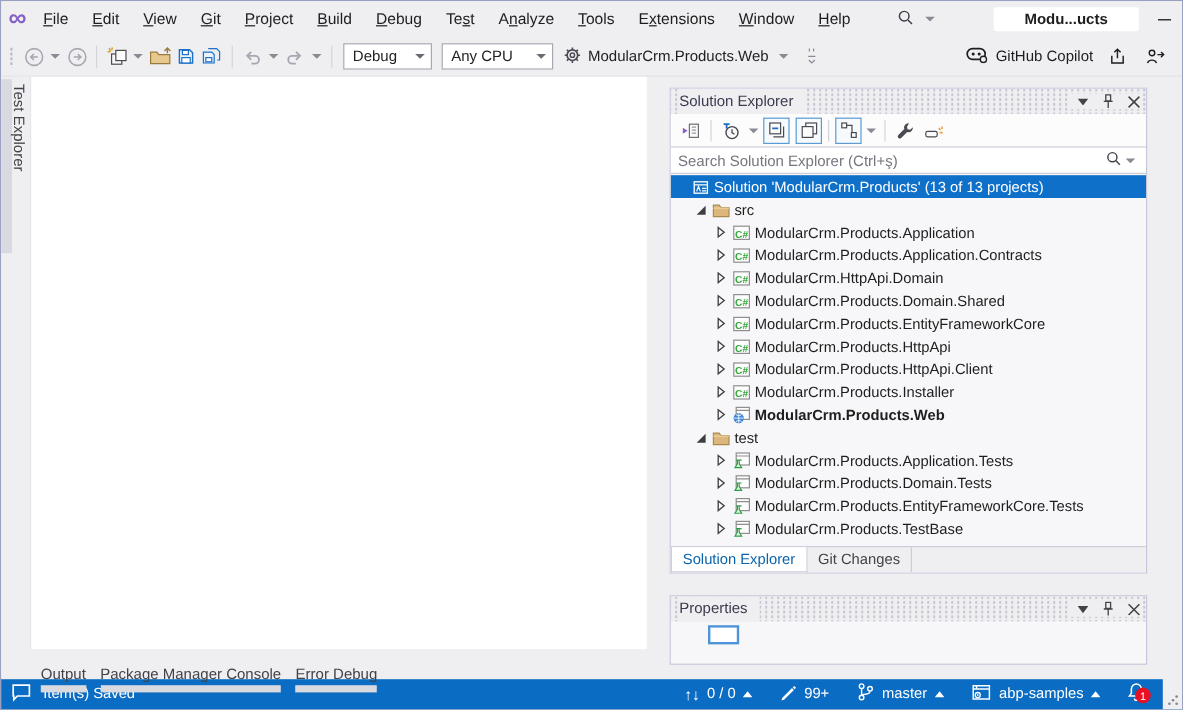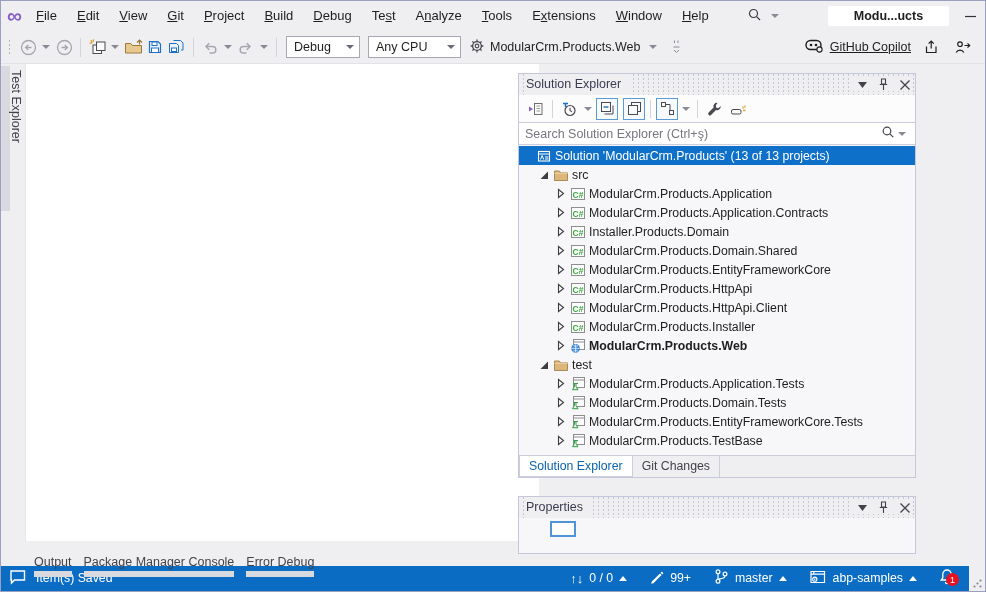--- a/index.html
+++ b/index.html
@@ -24,35 +24,35 @@
     background-image: radial-gradient(circle, #b6b6c2 1px, transparent 1.1px);
     background-size:5px 4px; }
   .tb-btn { display:flex; align-items:center; justify-content:center; height:24px; min-width:22px; padding:0 1px; }
   .tb-sep { width:1px; height:19px; background:#d4d4dd; margin:0 5px; }
   .caret-down { width:0; height:0; border-left:4px solid transparent; border-right:4px solid transparent; border-top:4px solid #8a8a95; margin:0 3px; }
   .combo { height:22px; background:#ffffff; border:1px solid #a8a8b4; display:flex; align-items:center; padding-left:7px; margin:0 4px; font-size:12.5px; }
   .combo .caret-down { margin-left:auto; margin-right:5px; border-top-color:#6a6a75; }
   #combo-config { width:74px; }
   #combo-platform { width:93px; }
   #startup-proj { display:flex; align-items:center; gap:5px; margin-left:4px; }
-  #toolbar-right { margin-left:auto; display:flex; align-items:center; gap:9px; padding-right:12px;text-decoration:underline; }
+  #toolbar-right { margin-left:auto; display:flex; align-items:center; gap:9px; padding-right:12px; }
   #copilot-group { display:flex; align-items:center; gap:6px; font-size:12.5px; }
 
   
   #content { position:relative; flex:1 1 auto; }
   #left-strip { position:absolute; left:0; top:0; width:24px; height:477px; background:#efeff2; }
   #left-tab-indicator { position:absolute; left:0; top:2px; width:9px; height:145px; background:#d9d9e2; }
   #left-vert-tab { position:absolute; left:8px; top:6px; writing-mode:vertical-rl; font-size:12.5px; color:#424249; white-space:nowrap; }
   #editor-area { position:absolute; left:24px; top:0; width:514px; height:477px; background:#ffffff; border-left:1px solid #e6e6ec; }
   #bottom-band { position:absolute; left:0; top:477px; right:0; height:25px; background:#efeff2; display:flex; align-items:flex-start; padding-left:33px; gap:12px; }
   .bottom-tab { display:inline-block; font-size:12.5px; color:#424249; padding-top:14px; }
   .bottom-tab .bar { height:6px; background:#d9d9e0; margin-top:2px; }
 
   
-  #right-dock { position:absolute; left:517px; top:9px; width:398px; }
+  #right-dock { position:absolute; left:557px; top:9px; width:398px; }
   .panel { background:#f7f7f9; border:1px solid #c5c8da; }
   .panel-header { height:21px; display:flex; align-items:center; background:#efeff2; padding:0 5px 0 7px;
     background-image: radial-gradient(circle, #c7c7d4 0.9px, transparent 1px); background-size:5px 4px; background-position:2px 3px; }
   .panel-title { font-size:12.5px; color:#3b3b4f; background:#efeff2; padding-right:10px; line-height:21px; }
   .panel-header-btns { margin-left:auto; display:flex; align-items:center; gap:11px; background:#efeff2; padding-left:8px; }
   .ph-btn { display:flex; align-items:center; }
 
   #se-panel { height:405px; display:flex; flex-direction:column; }
   #se-toolbar { height:27px; background:#fcfcfd; display:flex; align-items:center; padding-left:5px; }
   .se-btn { display:flex; align-items:center; justify-content:center; width:22px; height:22px; margin:0 1px; }
@@ -402,21 +402,21 @@
                 <svg width="10" height="11">
                   <path d="M2.5 1.5 L7.5 5.5 L2.5 9.5 Z" fill="none" stroke="#3e3e42" stroke-width="1.1"></path>
                 </svg>
               </span>
               <span class="tree-icon">
                 <svg width="16" height="16">
                   <rect x="1.5" y="2.5" width="13" height="11" fill="#fdfdfd" stroke="#8e8e8e"></rect>
                   <text x="8" y="12" text-anchor="middle" font-family="Liberation Sans, sans-serif" font-size="8.5" font-weight="bold" fill="#37a93c">C#</text>
                 </svg>
               </span>
-              <span class="tree-label">Installer.Products.Domain</span>
+              <span class="tree-label">ModularCrm.HttpApi.Domain</span>
             </div>
             <div class="tree-row">
               <span class="tree-indent" style="width: 34px;"></span>
               <span class="tree-arrow">
                 <svg width="10" height="11">
                   <path d="M2.5 1.5 L7.5 5.5 L2.5 9.5 Z" fill="none" stroke="#3e3e42" stroke-width="1.1"></path>
                 </svg>
               </span>
               <span class="tree-icon">
                 <svg width="16" height="16">

